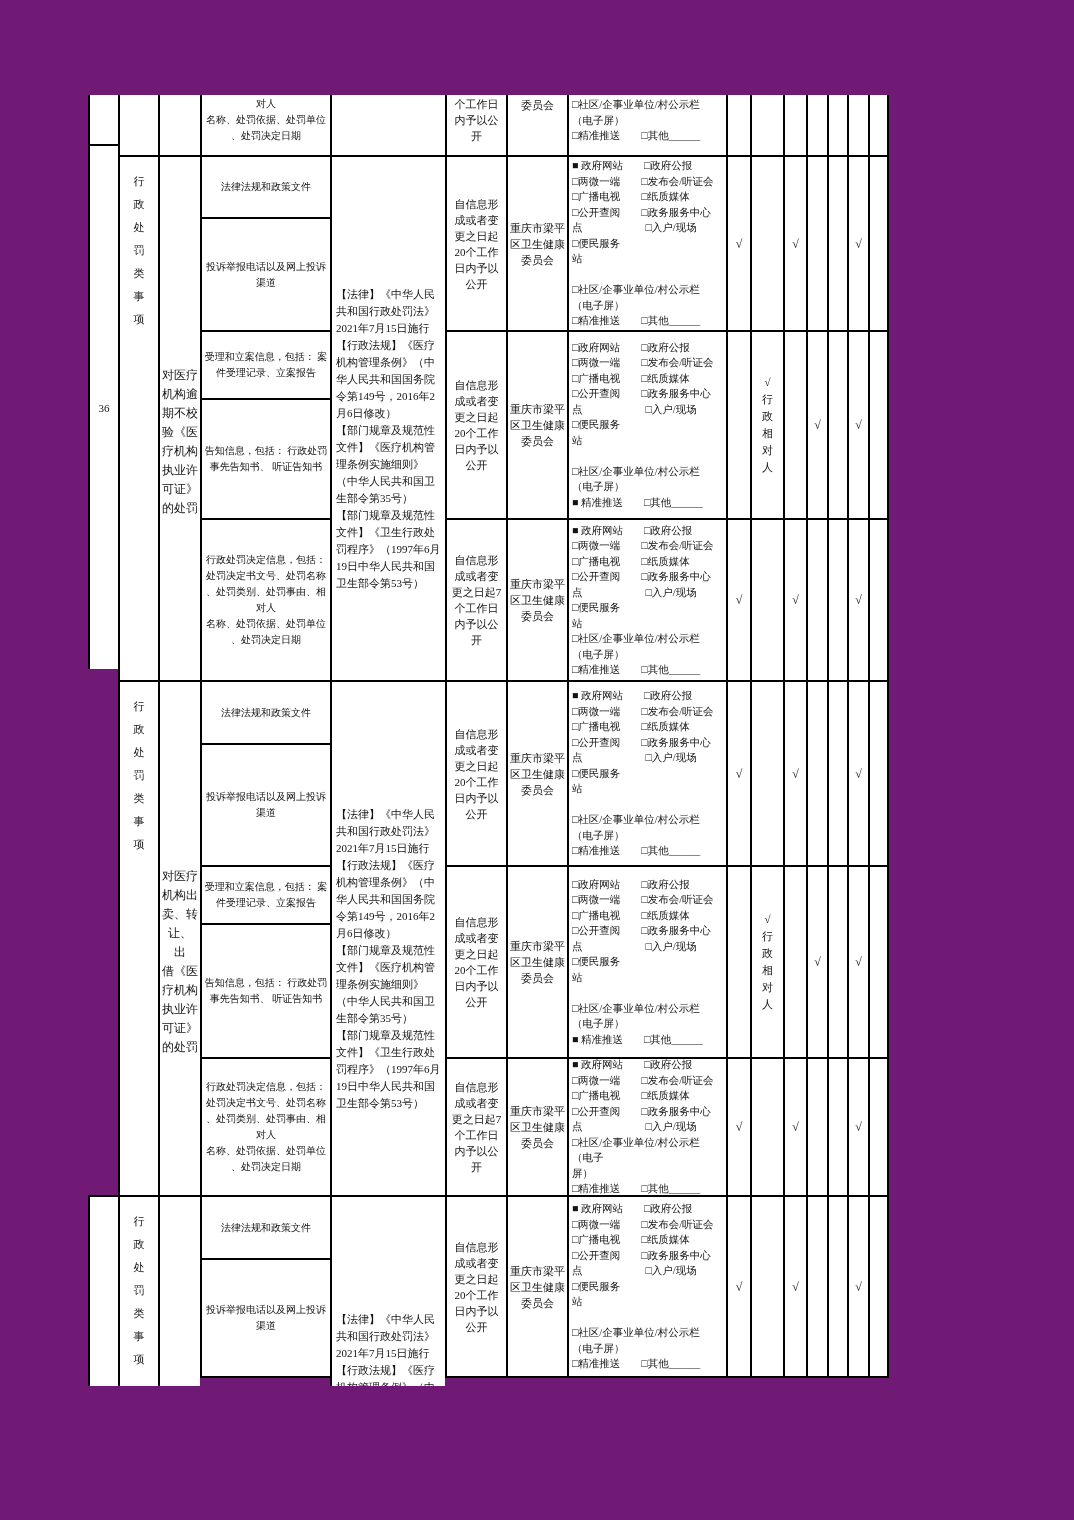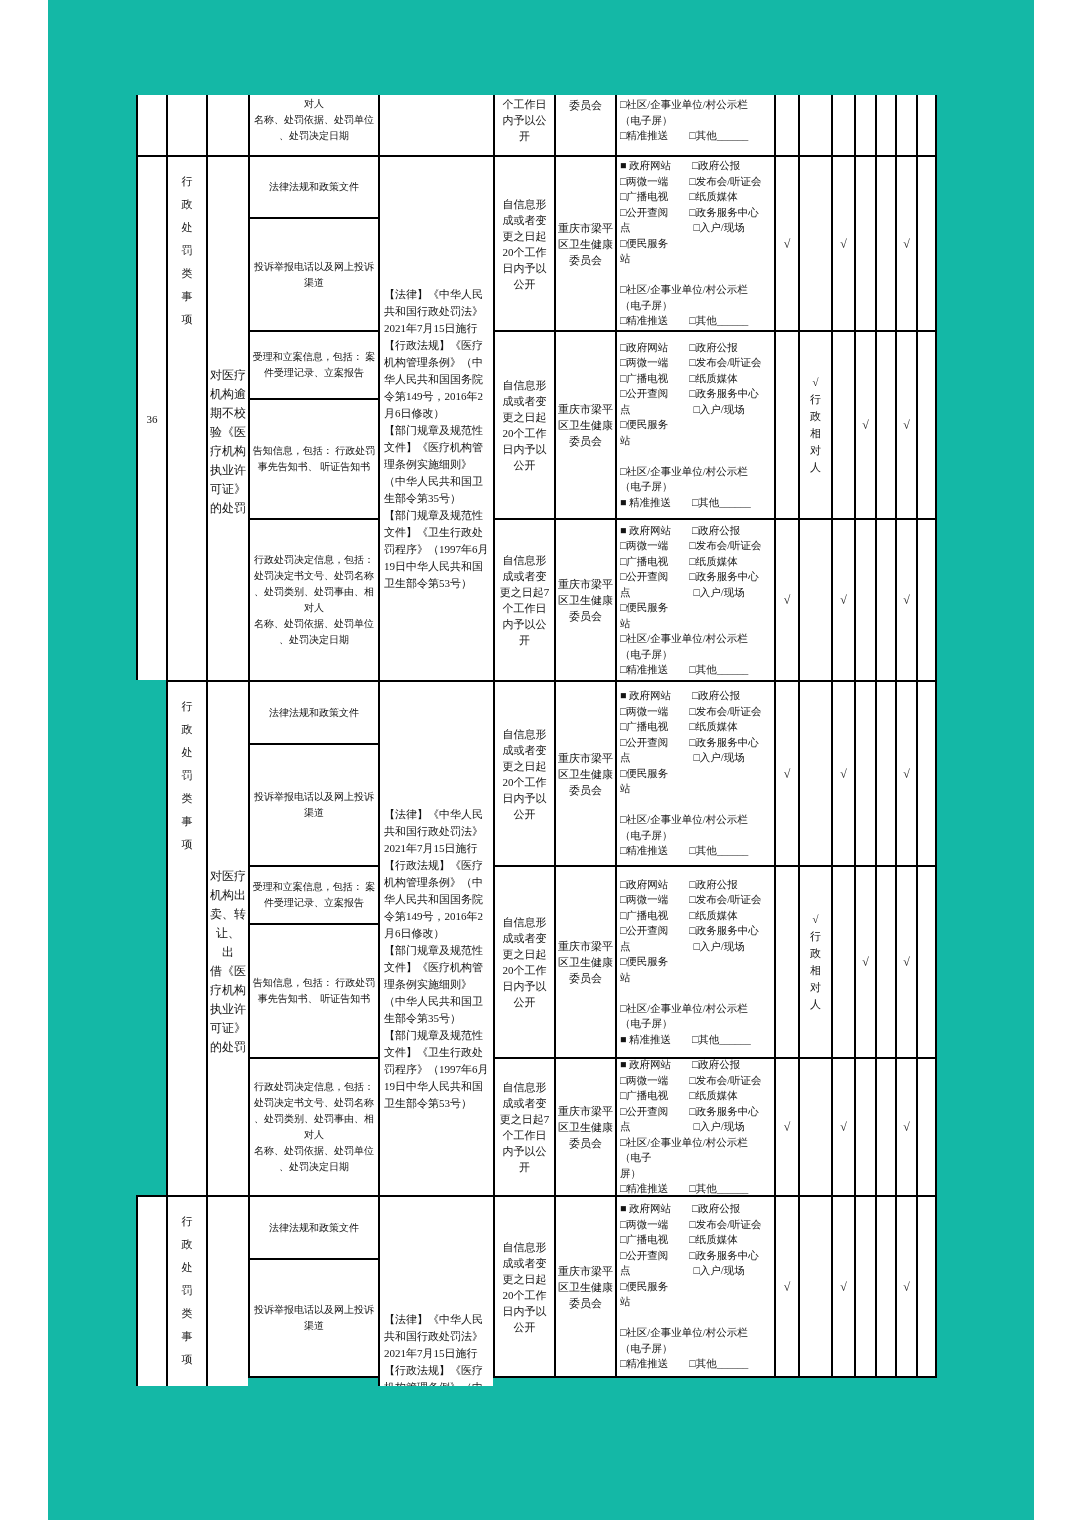--- a/index.html
+++ b/index.html
@@ -1,17 +1,17 @@
 <!DOCTYPE html>
 <html><head>
 <meta charset="utf-8">
 <style>
   html,body{margin:0;padding:0;background:#ffffff;}
   body{font-family:"Liberation Serif","DejaVu Serif",serif;color:#141414;}
-  #sheet{position:relative;width:986px;height:1520px;background:#14b8a6;overflow:hidden;margin-left:48px;}
+  #sheet{position:relative;width:1074px;height:1520px;background:#701a75;overflow:hidden;}
   .cell{position:absolute;box-sizing:border-box;border-left:2px solid #000;border-top:2px solid #000;
         display:flex;align-items:center;justify-content:center;overflow:hidden;
         font-size:11px;line-height:16px;text-align:center;background:#fff;}
   .t{white-space:pre;display:block;}
   .no-top{border-top:none;}
   .bot{border-bottom:2px solid #000;}
   .rgt{border-right:2px solid #000;}
   .sub{font-size:10px;}
   .item{font-size:12px;line-height:19px;padding-top:46px;}
   .cat{align-items:flex-start;padding-top:13px;line-height:23px;}
@@ -44,21 +44,21 @@
     </div>
   <div class="cell no-top topv" style="left:506px;top:95px;width:61px;height:60px">
       <span class="t">委员会</span>
     </div>
   <div class="cell no-top chan topv" style="left:567px;top:95px;width:159px;height:60px">
       <span class="t">□社区/企事业单位/村公示栏
 （电子屏）
 □精准推送　　□其他______</span>
     </div>
 
-  <div class="cell" style="left:88px;top:155px;width:30px;height:525px">
+  <div class="cell" style="left:88px;top:144px;width:30px;height:525px">
       <span class="t">36</span>
     </div>
   <div class="cell cat" style="left:118px;top:155px;width:40px;height:525px">
       <span class="t">行
 政
 处
 罚
 类
 事
 项</span>

